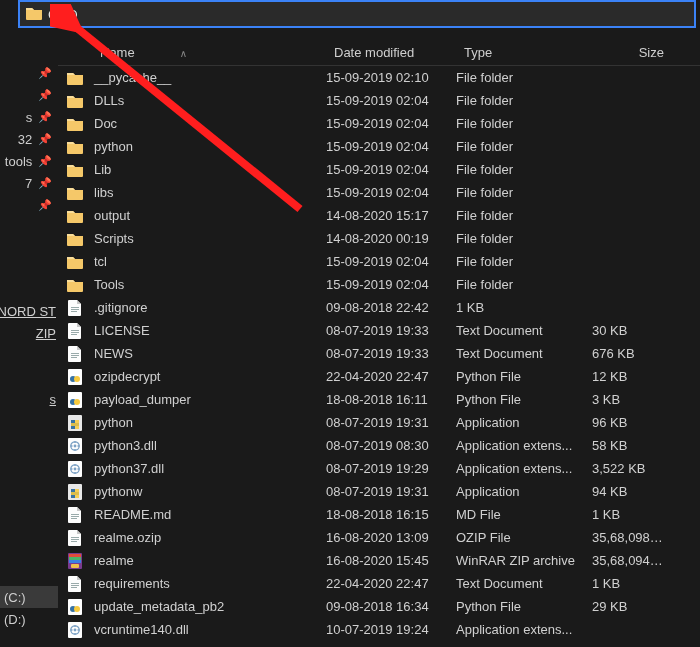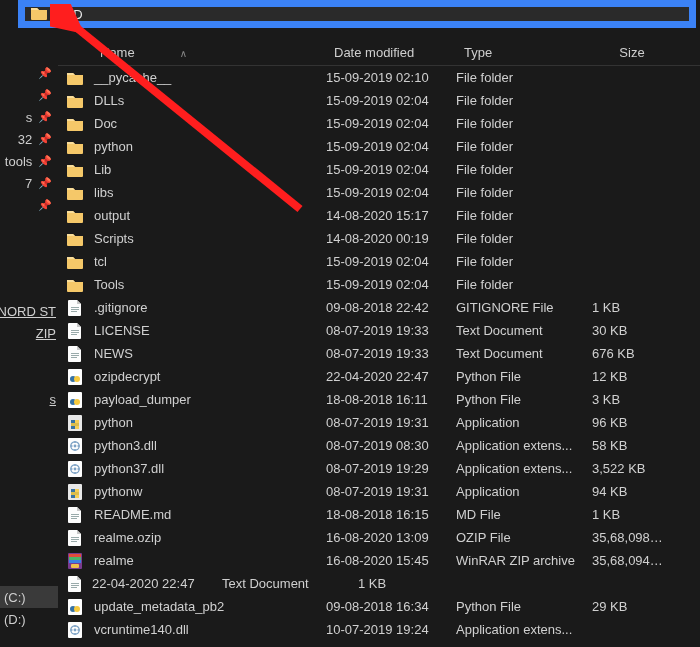--- a/index.html
+++ b/index.html
@@ -1,20 +1,20 @@
 <!DOCTYPE html>
 <html><head>
 <meta charset="utf-8">
 <style>
   *{margin:0;padding:0;box-sizing:border-box;font-family:"Segoe UI",Arial,sans-serif;font-size:13px;}
   html,body{width:700px;height:647px;background:#1a1a1a;color:#d0d0d0;overflow:hidden;}
   .root{position:relative;width:700px;height:647px;background:#1a1a1a;}
 
   
-  .addrbar{position:absolute;left:18px;top:0;right:4px;height:28px;background:#2a2a2a;border:7px solid #3b82f6;display:flex;align-items:center;}
+  .addrbar{position:absolute;left:18px;top:0;right:4px;height:28px;background:#2a2a2a;border:2px solid #3b82f6;display:flex;align-items:center;}
   .addrbar .folder-ico{width:16px;height:16px;margin:0 6px;}
   .addrbar input{flex:1;background:transparent;border:none;outline:none;color:#e8e8e8;font-size:13px;}
 
   
   .nav{position:absolute;left:0;top:40px;width:58px;bottom:0;overflow:hidden;color:#cfcfcf;}
   .nav .quick{height:230px;}
   .nav .qrow{height:22px;display:flex;align-items:center;justify-content:flex-end;padding-right:6px;gap:6px;}
   .nav .pin{color:#8a8a8a;font-size:11px;}
   .nav .qtxt{white-space:nowrap;direction:rtl;}
   .nav .gap{height:30px;}
@@ -111,21 +111,21 @@
         <div class="drive">(D:)</div>
       </div>
 </div>
 
 <div class="main">
   <div class="hdr">
     <div class="cell c-ico"></div>
     <div class="cell c-name"><span>Name</span><span class="sort">∧</span></div>
     <div class="cell c-date">Date modified</div>
     <div class="cell c-type">Type</div>
-    <div class="cell c-size" style="text-align:center">Size</div>
+    <div class="cell c-size" style="text-align:right">Size</div>
   </div>
   <div class="rows" id="rows">
         <div class="row">
           <div class="cell c-ico">
             <svg class="ico-folder" viewBox="0 0 16 14">
               <path fill="#f5c869" d="M0 2h6l2 2h8v9a1 1 0 0 1-1 1H1a1 1 0 0 1-1-1V2z"></path>
               <path fill="#f9dd9a" d="M0 2h6l2 2H0z"></path>
             </svg>
           </div>
           <div class="cell c-name">__pycache__</div>
@@ -246,21 +246,20 @@
             <svg class="ico-file" viewBox="0 0 14 16">
               <path fill="#fdfdfd" d="M1 0h8l4 4v11a1 1 0 0 1-1 1H1a1 1 0 0 1-1-1V1a1 1 0 0 1 1-1z"></path>
               <path fill="#c8c8c8" d="M9 0v4h4z"></path>
               <rect x="3" y="7" width="8" height="1" fill="#9aa"></rect>
               <rect x="3" y="9" width="8" height="1" fill="#9aa"></rect>
               <rect x="3" y="11" width="6" height="1" fill="#9aa"></rect>
             </svg>
           </div>
           <div class="cell c-name">.gitignore</div>
           <div class="cell c-date">09-08-2018 22:42</div>
-          <div class="cell c-type">GITIGNORE File</div>
           <div class="cell c-size">1 KB</div>
         </div>
         <div class="row">
           <div class="cell c-ico">
             <svg class="ico-file" viewBox="0 0 14 16">
               <path fill="#fdfdfd" d="M1 0h8l4 4v11a1 1 0 0 1-1 1H1a1 1 0 0 1-1-1V1a1 1 0 0 1 1-1z"></path>
               <path fill="#c8c8c8" d="M9 0v4h4z"></path>
               <rect x="3" y="7" width="8" height="1" fill="#9aa"></rect>
               <rect x="3" y="9" width="8" height="1" fill="#9aa"></rect>
               <rect x="3" y="11" width="6" height="1" fill="#9aa"></rect>
@@ -414,20 +413,21 @@
         <div class="row">
           <div class="cell c-ico">
             <svg class="ico-file" viewBox="0 0 14 16">
               <path fill="#fdfdfd" d="M1 0h8l4 4v11a1 1 0 0 1-1 1H1a1 1 0 0 1-1-1V1a1 1 0 0 1 1-1z"></path>
               <path fill="#c8c8c8" d="M9 0v4h4z"></path>
               <rect x="3" y="7" width="8" height="1" fill="#9aa"></rect>
               <rect x="3" y="9" width="8" height="1" fill="#9aa"></rect>
               <rect x="3" y="11" width="6" height="1" fill="#9aa"></rect>
             </svg>
           </div>
+          <div class="cell c-name">requirements</div>
           <div class="cell c-date">22-04-2020 22:47</div>
           <div class="cell c-type">Text Document</div>
           <div class="cell c-size">1 KB</div>
         </div>
         <div class="row">
           <div class="cell c-ico">
             <svg class="ico-file" viewBox="0 0 14 16">
               <rect x="0" y="0" width="14" height="16" rx="1" fill="#fff"></rect>
               <circle cx="5" cy="10" r="3" fill="#3672a4"></circle>
               <circle cx="9" cy="10" r="3" fill="#f7ca3e"></circle>

